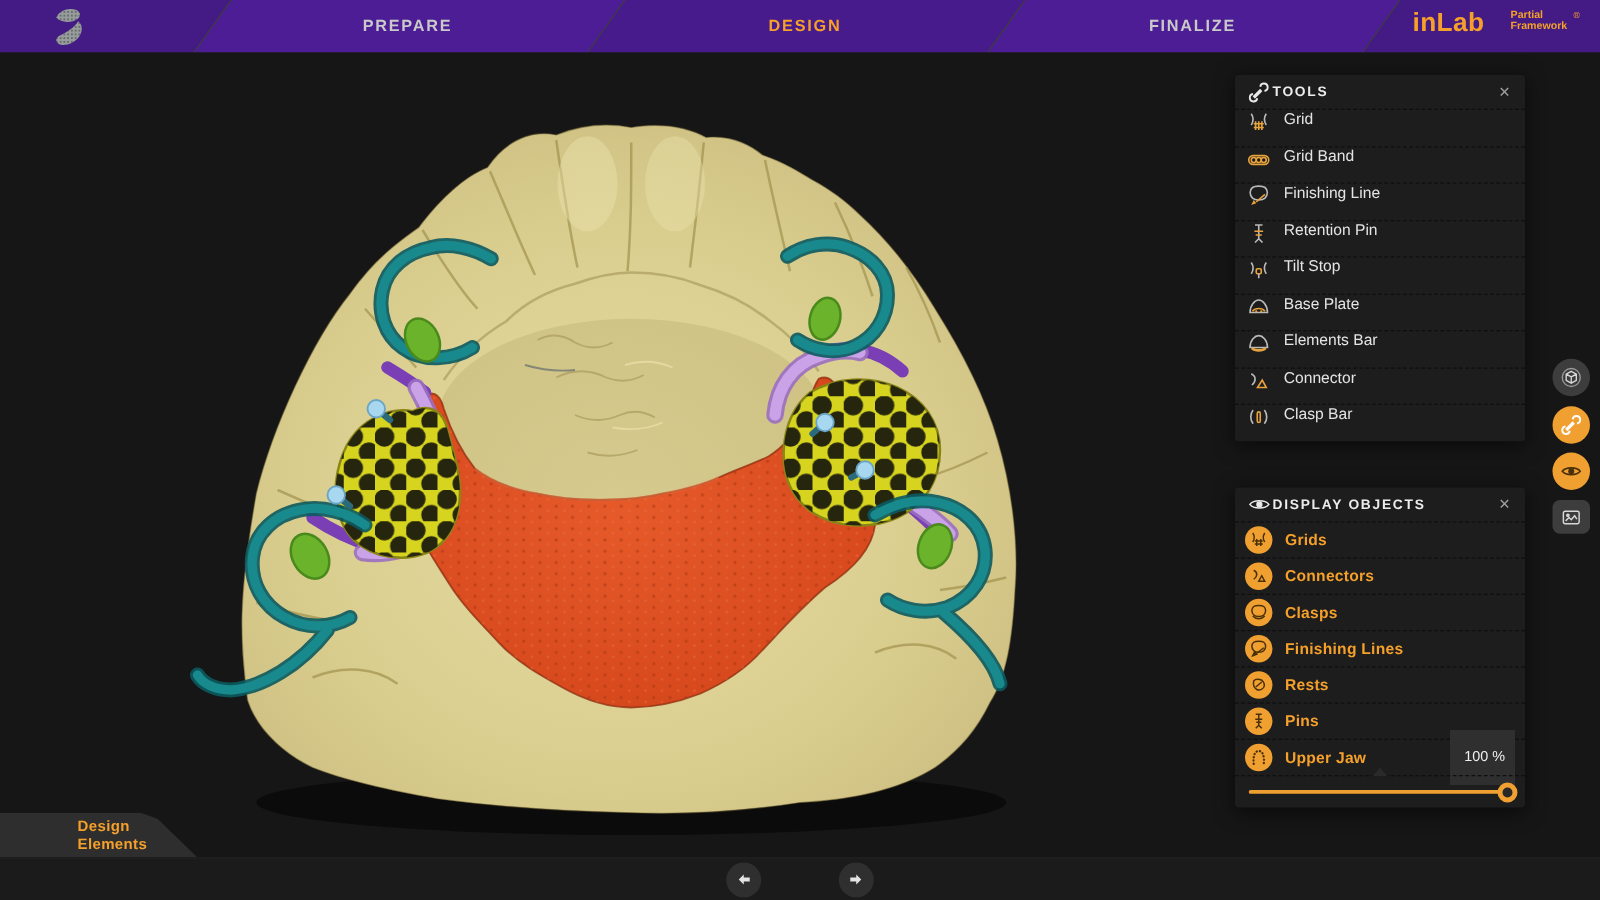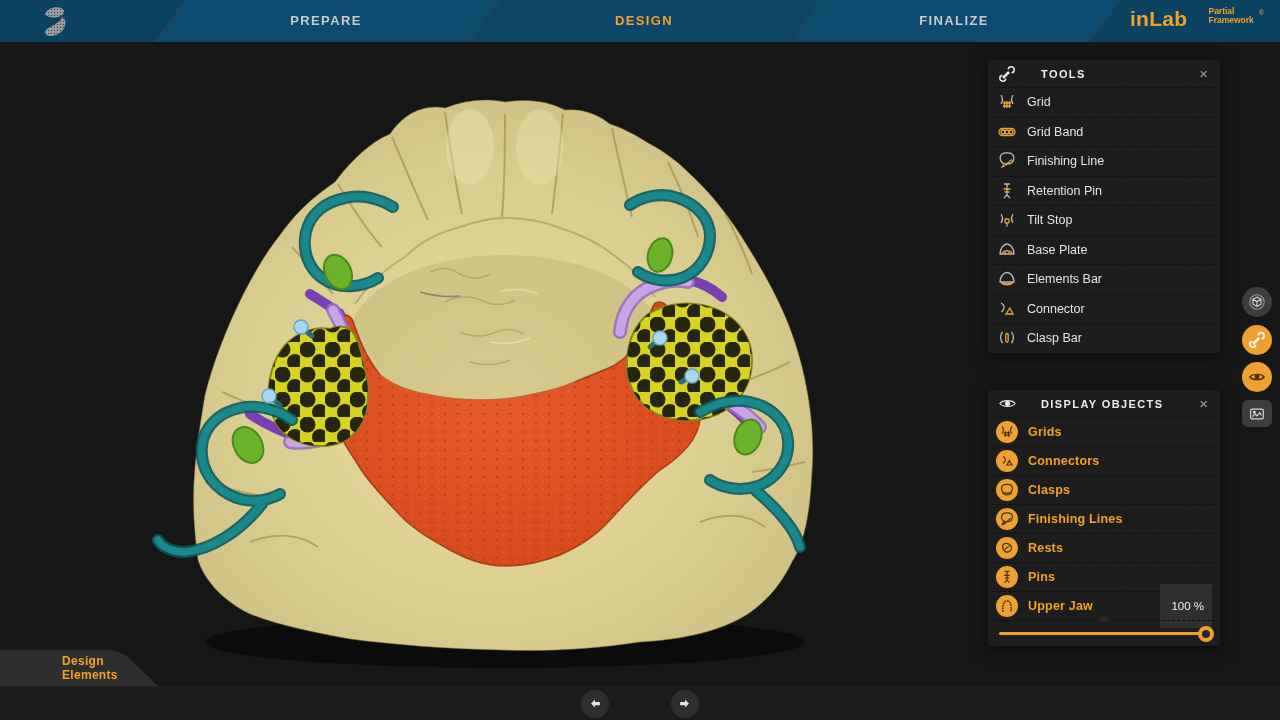--- a/index.html
+++ b/index.html
@@ -1,41 +1,41 @@
 <!DOCTYPE html>
 <html><head>
 <meta charset="utf-8">
 <style>
   html,body{margin:0;padding:0;background:#000;}
   #app{position:relative;width:1280px;height:720px;overflow:hidden;background:#161616;
        font-family:"Liberation Sans",sans-serif;-webkit-font-smoothing:antialiased;}
 
   
-  #topbar{position:absolute;top:0;left:0;width:1280px;height:42px;background:#0c4a6e;border-bottom:1px solid #1c1c1c;}
+  #topbar{position:absolute;top:0;left:0;width:1280px;height:42px;background:#4c1d95;border-bottom:1px solid #1c1c1c;}
   #topbar .seg-label{position:absolute;top:0;height:42px;line-height:42px;text-align:center;
        font-size:13px;font-weight:bold;letter-spacing:1.4px;color:#c9c9c9;cursor:default;}
   #topbar .seg-label.active{color:#f5a02a;}
   #seplines{position:absolute;top:0;left:0;}
   #sirona-logo{position:absolute;left:38px;top:5px;}
   #inlab{position:absolute;right:16px;top:7px;display:flex;gap:5px;color:#f5a02a;}
   #inlab .brand{font-size:21px;font-weight:bold;letter-spacing:.3px;}
   #inlab .sub{font-size:8.5px;line-height:9px;font-weight:bold;margin-left:16px;}
   #inlab .reg{font-size:7px;align-self:flex-start;margin-top:2px;}
 
   
   #viewport{position:absolute;top:42px;left:0;width:1280px;height:644px;background:#161616;}
   #model-svg{position:absolute;top:0;left:0;}
 
   
   .panel{position:absolute;left:988px;width:232px;background:#1d1d1d;border-radius:3px;
          box-shadow:0 3px 16px rgba(0,0,0,.6);}
-  .panel-h{display:flex;align-items:center;height:27px;padding:0 9px;gap:24px;}
+  .panel-h{display:flex;align-items:center;height:27px;padding:0 9px;gap:1px;}
   .panel-h .title{font-size:11px;font-weight:bold;letter-spacing:1.4px;color:#ececec;}
   .panel-h .x{margin-left:auto;color:#a0a0a0;font-size:15px;line-height:15px;padding:0 3px;}
-  .trow{display:flex;align-items:center;height:28.5px;border-top:1px dashed #0f0f0f;padding:0 9px;gap:10px;}
+  .trow{display:flex;height:28.5px;border-top:1px dashed #0f0f0f;padding:0 9px;gap:10px;}
   .trow .tlabel{font-size:12.5px;color:#e4e4e4;}
   .ticon{width:20px;height:20px;display:flex;align-items:center;justify-content:center;}
   .drow{display:flex;align-items:center;height:28px;border-top:1px dashed #0f0f0f;padding:0 8px;gap:10px;}
   .drow .dlabel{font-size:12.5px;font-weight:bold;color:#f5a02a;letter-spacing:.2px;}
   .dicon{width:22px;height:22px;border-radius:50%;background:#f0a030;display:flex;align-items:center;justify-content:center;flex:0 0 22px;}
   .valuebox{margin-left:auto;background:#2f2f2f;color:#efefef;font-size:11.5px;border-radius:0;
             padding:16px 8px;min-width:36px;text-align:right;}
   .slider-row{position:relative;height:25px;border-top:1px dashed #0f0f0f;}
   .slider-caret{position:absolute;top:-7px;left:50%;margin-left:-6px;width:0;height:0;
             border-left:6px solid transparent;border-right:6px solid transparent;border-bottom:7px solid #2a2a2a;}

